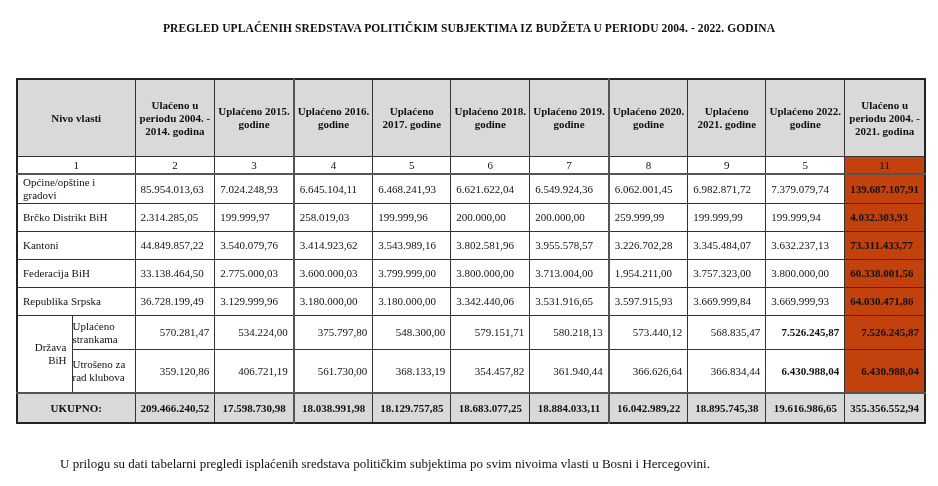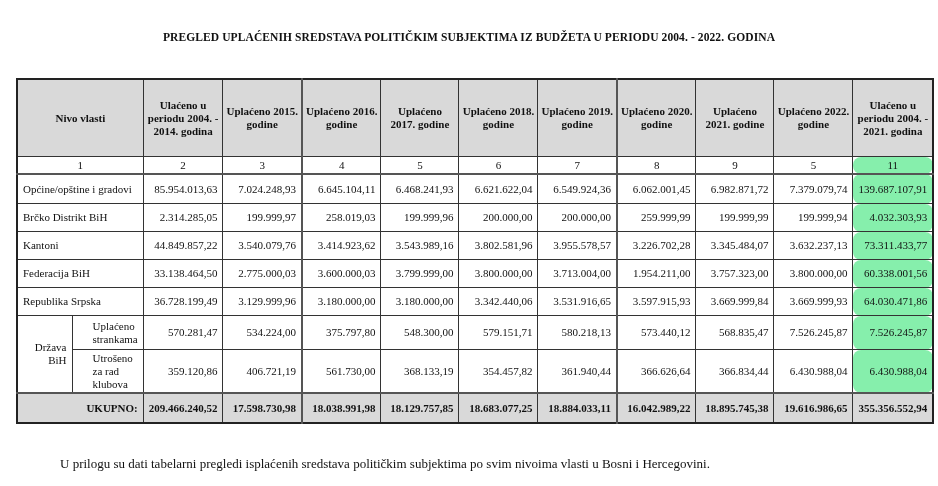--- a/index.html
+++ b/index.html
@@ -17,21 +17,20 @@
     }
     .doc-title {
       position: absolute;
       left: 0;
       top: 22px;
       width: 938px;
       text-align: center;
       font-weight: bold;
       font-size: 11.5px;
       letter-spacing: 0.1px;
-      margin-top: 9px;
     }
     table.report {
       position: absolute;
       left: 16px;
       top: 78px;
       border-collapse: collapse;
       border: 2px solid #222;
       font-size: 11px;
       table-layout: fixed;
     }
@@ -47,52 +46,50 @@
       height: 76px;
       padding: 0 3px;
     }
     tr.index-row td {
       text-align: center;
       height: 16px;
       border-bottom: 2px solid #555;
     }
     tr.data-row td {
       height: 27px;
-      text-align: right;
     }
     tr.data-row td.label {
       text-align: left;
       margin-top: 23px;
     }
     tr.data-row.tall td {
       height: 28px;
     }
     tr.sub-row td {
       text-align: right;
     }
     tr.sub-row td.sub-label {
       text-align: left;
-      padding-left: 20px;
+      padding-left: 0;
     }
     td.group-label {
       text-align: left;
     }
     .shade {
-      background: #86efac;
-      border-radius: 8px;
+      background: #c2410c;
     }
     .bold {
-      font-weight: normal;
+      font-weight: bold;
       margin-left: 31px;
     }
     tr.total-row td {
       background: #d9d9d9;
       font-weight: bold;
       height: 28px;
-      text-align: right;
+      text-align: center;
       border-top: 2px solid #555;
     }
     tr.total-row td.total-label {
     }
     .thick-left {
       border-left: 2px solid #555 !important;
     }
     .footnote {
       position: absolute;
       left: 60px;

